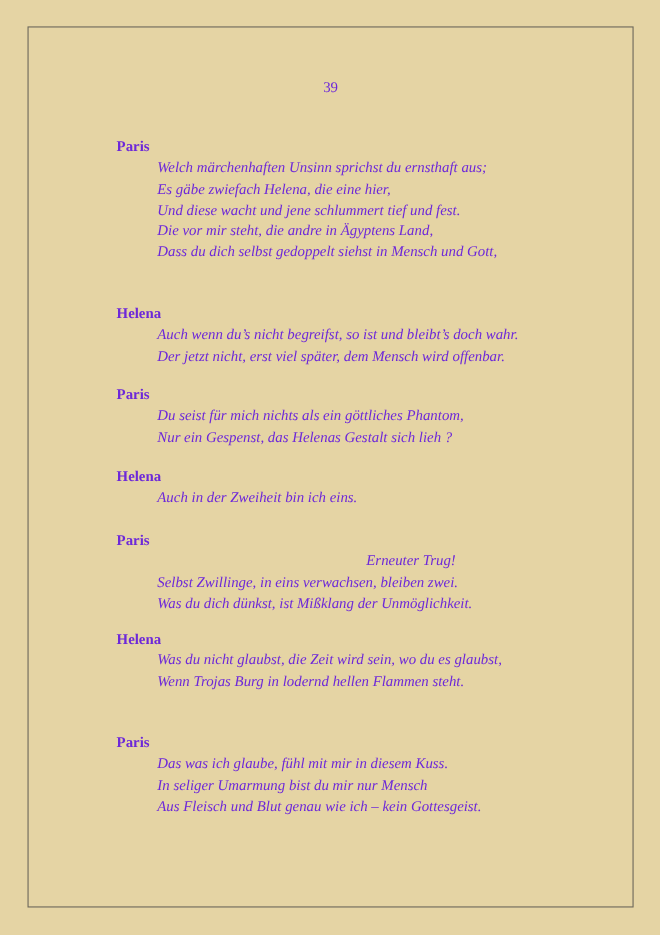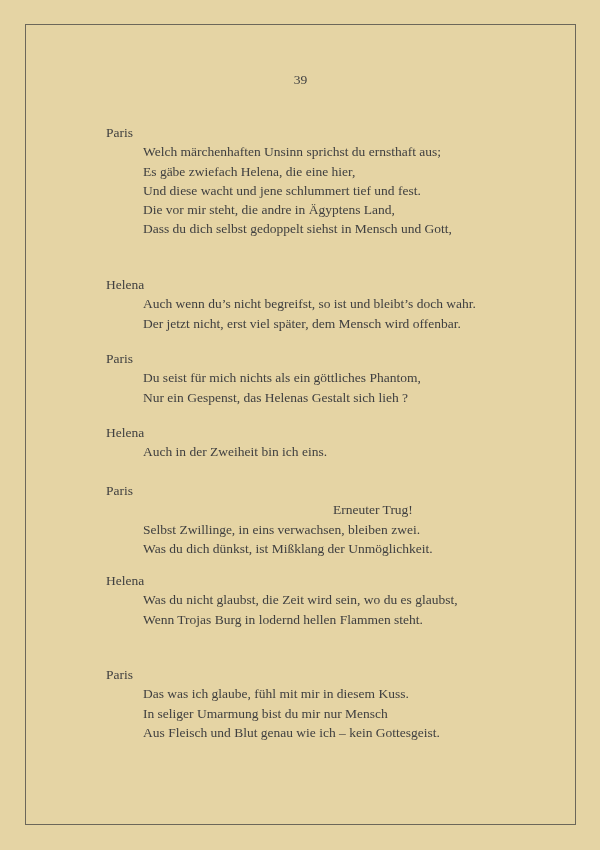--- a/index.html
+++ b/index.html
@@ -10,21 +10,21 @@
   body {
     width: 600px;
     height: 850px;
     font-family: "Liberation Serif", "DejaVu Serif", serif;
   }
   .page {
     position: relative;
     width: 600px;
     height: 850px;
     background: #e5d4a4;
-    color: #404040;
+    color: #6d28d9;
     overflow: hidden;
   }
   .frame {
     position: absolute;
     left: 25px;
     top: 24px;
     width: 551px;
     height: 801px;
     box-sizing: border-box;
     border: 1px solid #6c675a;
@@ -41,23 +41,25 @@
   .speech {
     position: absolute;
     left: 80px;
     right: 20px;
     font-size: 13.5px;
     line-height: 19.3px;
     white-space: nowrap;
   }
   .speaker {
     padding-left: 0;
+    font-weight: bold;
   }
   .line {
     padding-left: 37px;
+    font-style: italic;
   }
   .line.deep {
     padding-left: 227px;
   }
   .b1 { top: 98px; }
   .b2 { top: 250px; }
   .b3 { top: 324px; }
   .b4 { top: 398px; }
   .b5 { top: 456px; }
   .b6 { top: 546px; }

